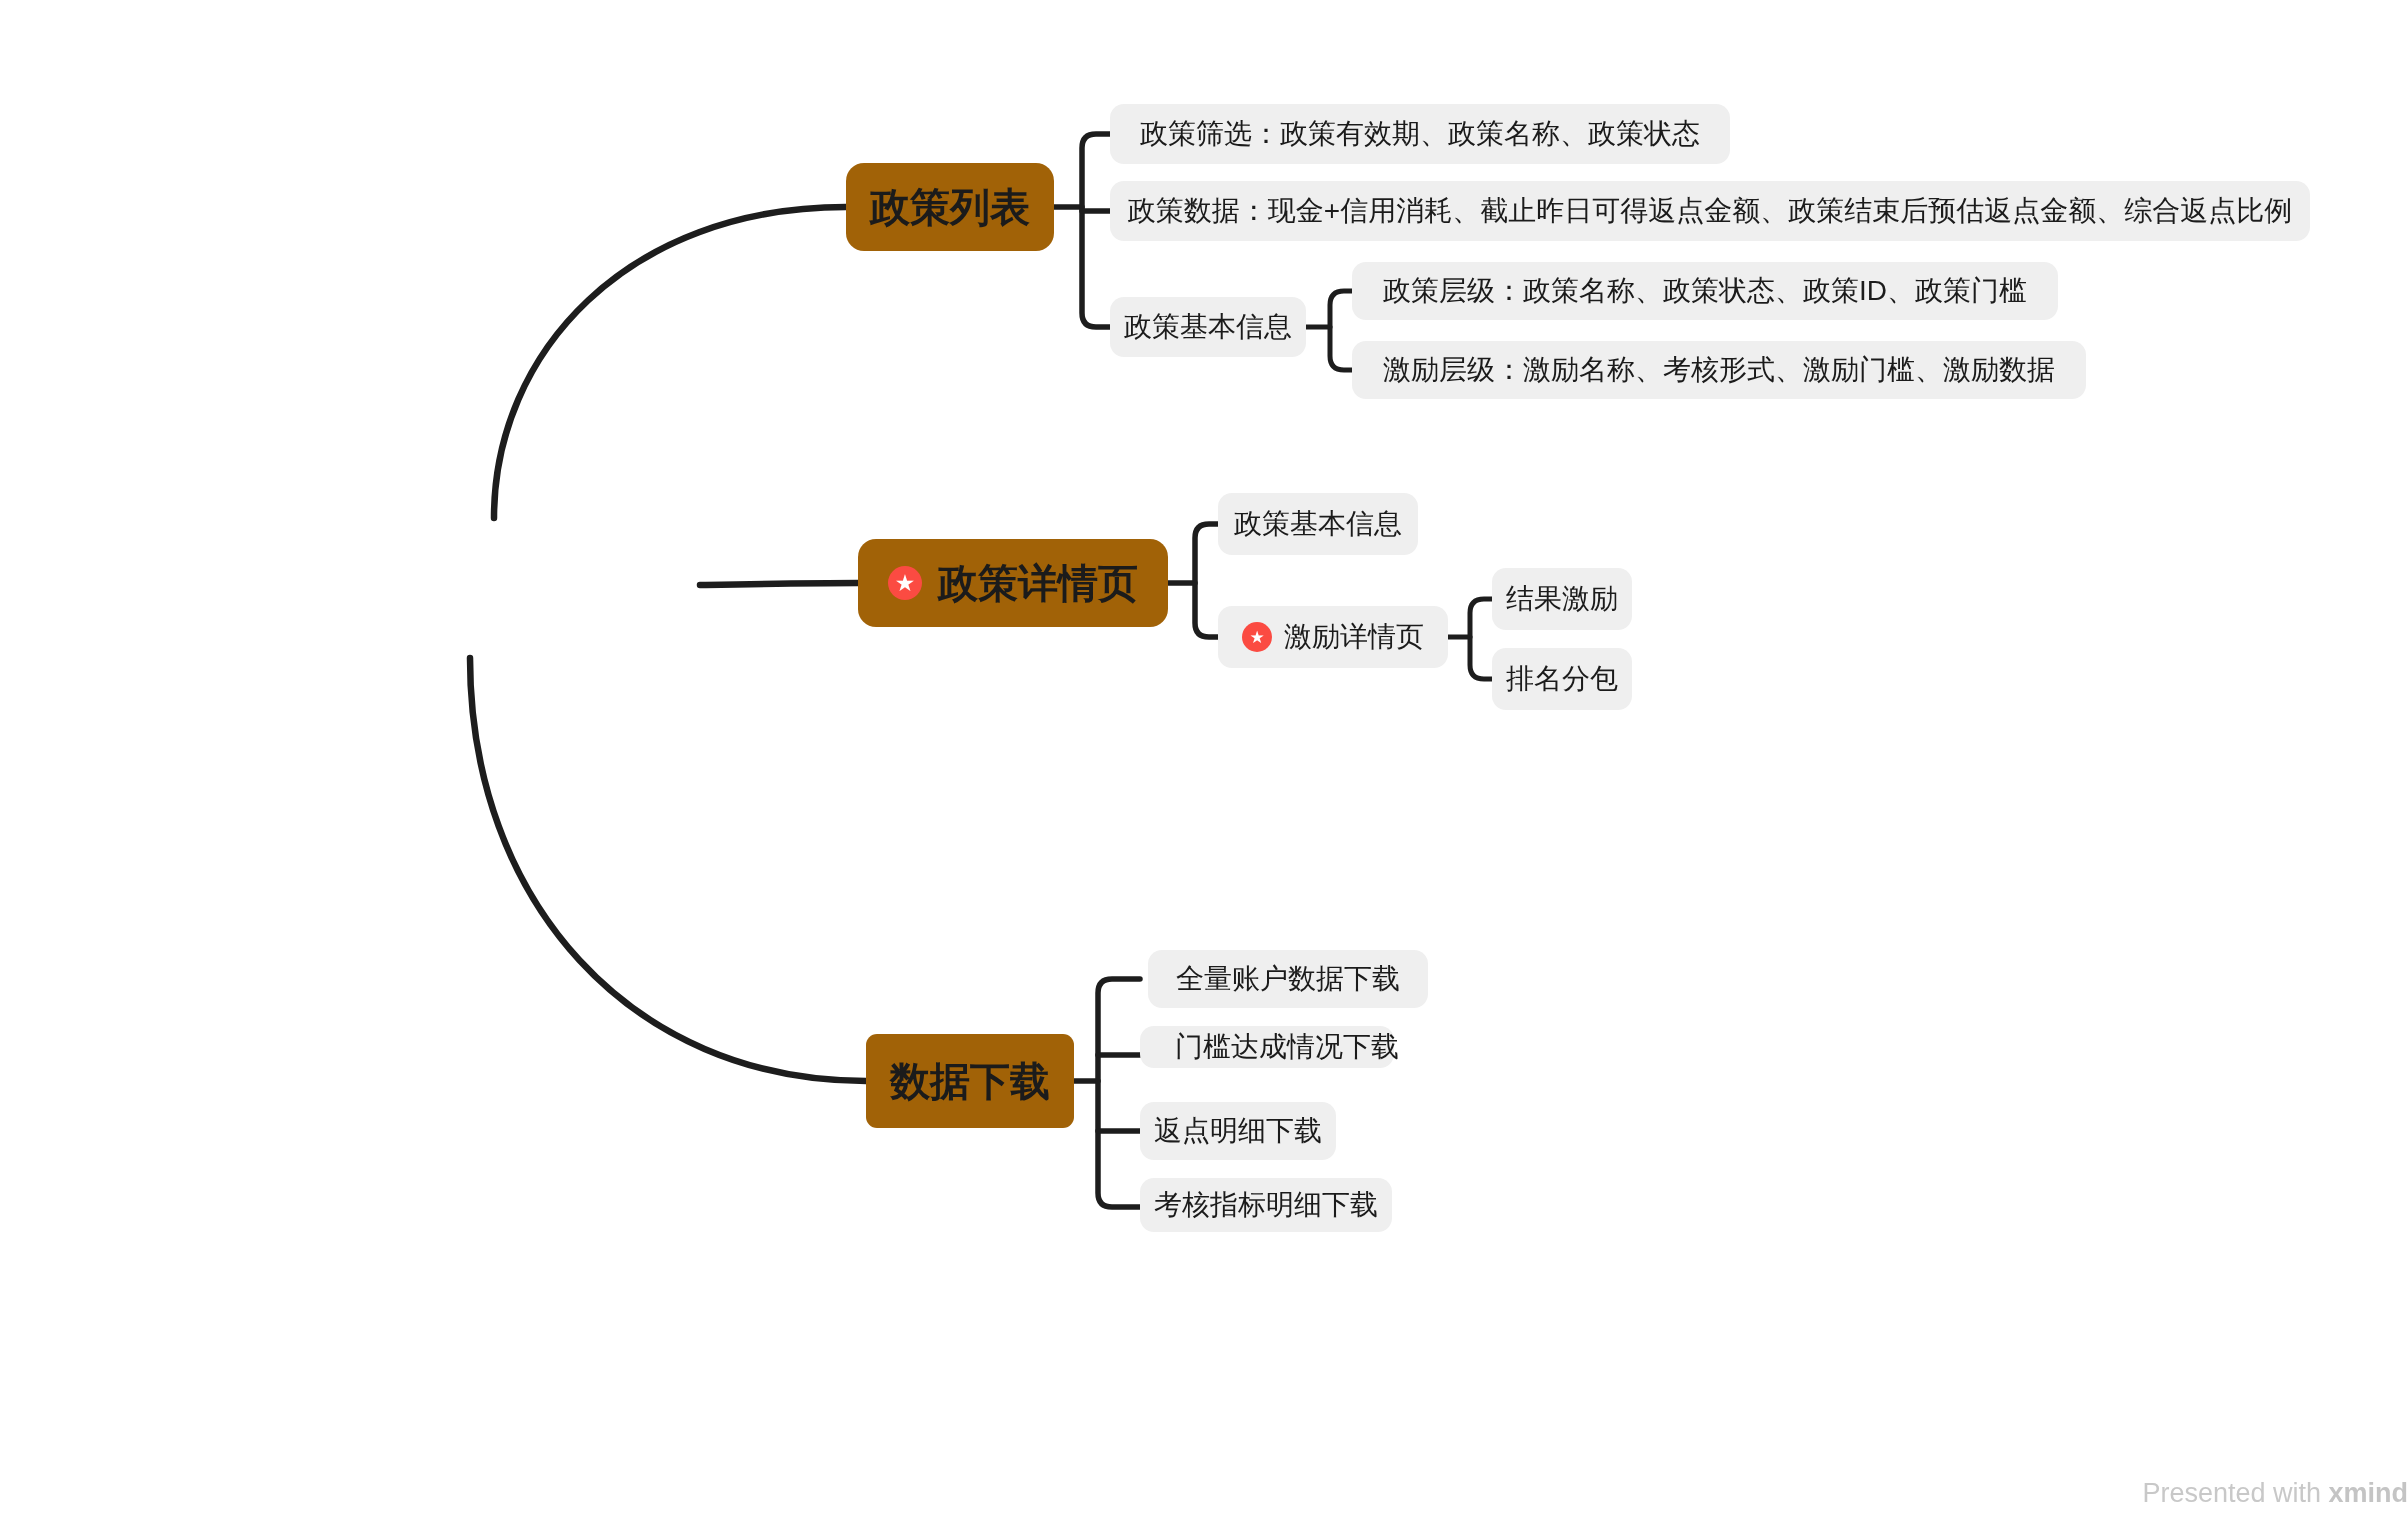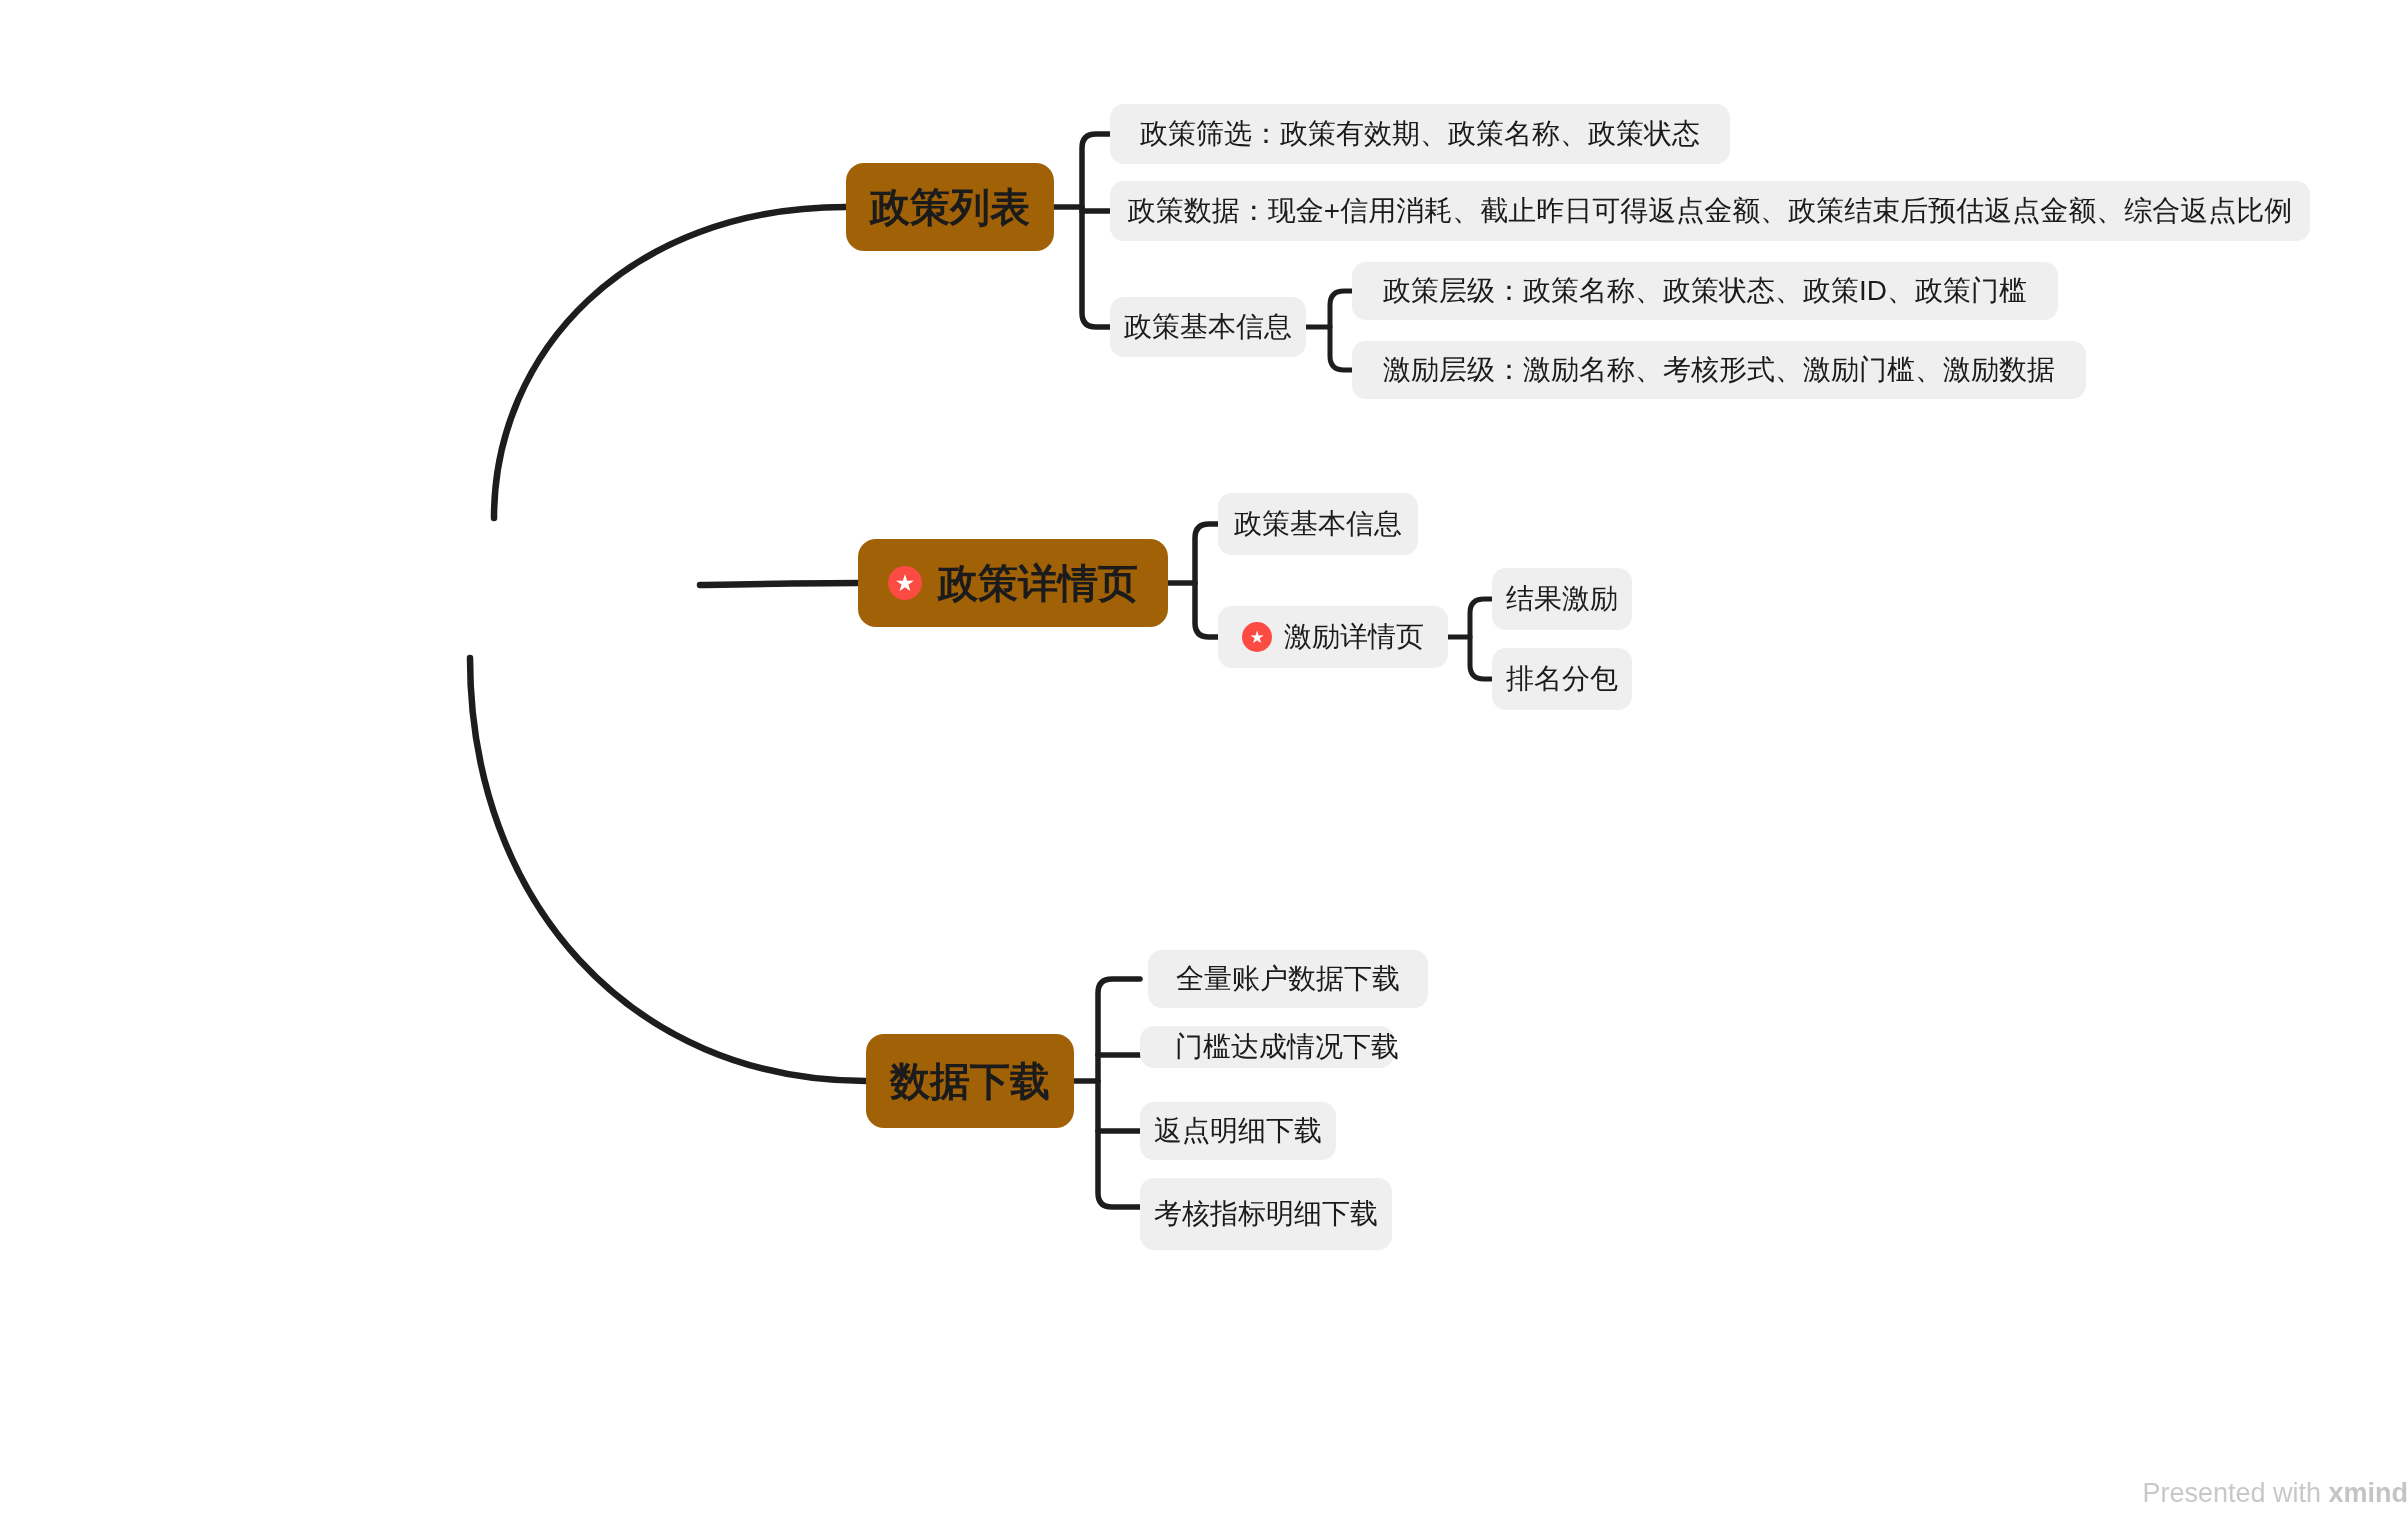--- a/index.html
+++ b/index.html
@@ -111,33 +111,33 @@
       </span>
     <span>激励详情页</span>
   </div>
   <div class="node child-node" style="left:1492px;top:568px;width:140px;height:62px;">
     <span>结果激励</span>
   </div>
   <div class="node child-node" style="left:1492px;top:648px;width:140px;height:62px;">
     <span>排名分包</span>
   </div>
 
-  <div class="node branch-node" style="left:866px;top:1034px;width:208px;height:94px;">
+  <div class="node branch-node" style="left:866px;top:1034px;width:208px;height:94px;border-radius:11px;">
     <span>数据下载</span>
   </div>
   <div class="node child-node" style="left:1148px;top:950px;width:280px;height:58px;text-align:center;">
     <span>全量账户数据下载</span>
   </div>
   <div class="node child-node" style="left:1140px;top:1026px;width:254px;height:42px;padding-left:40px;">
     <span>门槛达成情况下载</span>
   </div>
   <div class="node child-node" style="left:1140px;top:1102px;width:196px;height:58px;">
     <span>返点明细下载</span>
   </div>
-  <div class="node child-node" style="left:1140px;top:1178px;width:252px;height:72px;">
+  <div class="node child-node" style="left:1140px;top:1178px;width:252px;height:54px;">
     <span>考核指标明细下载</span>
   </div>
 
   <div class="watermark">
     <span>Presented with </span><b>xmind</b>
   </div>
 
 </div>
 
 </body></html>

